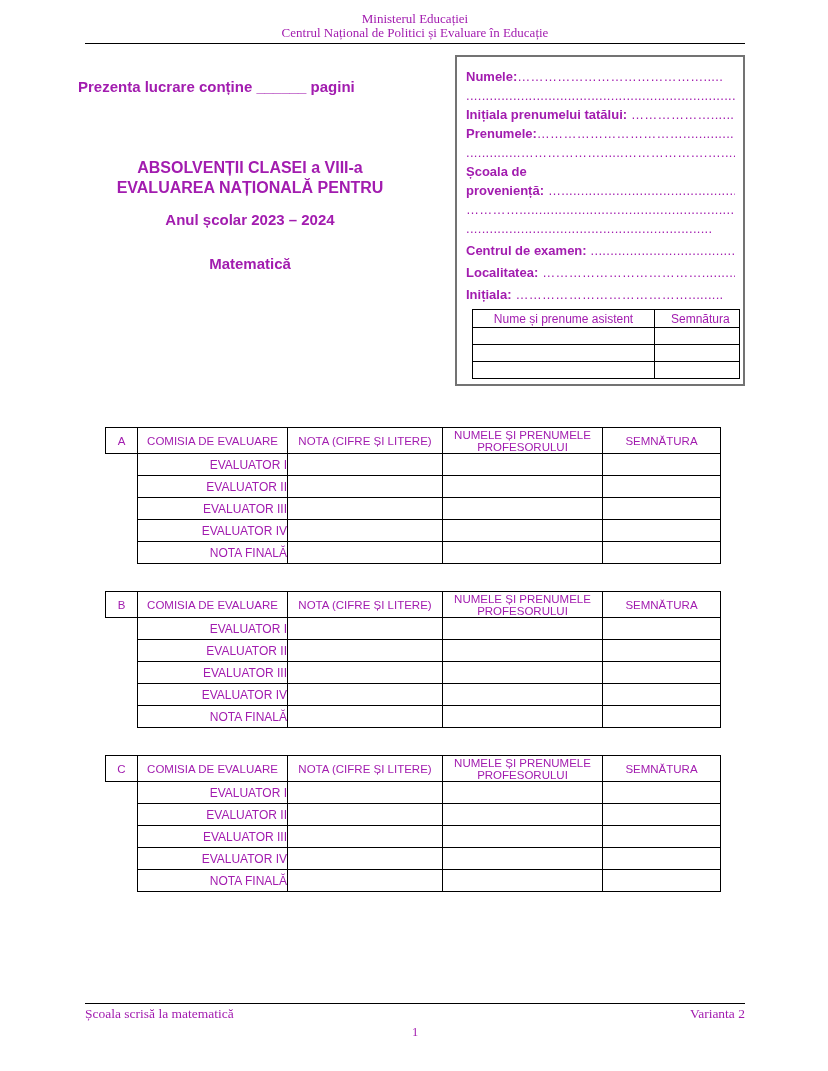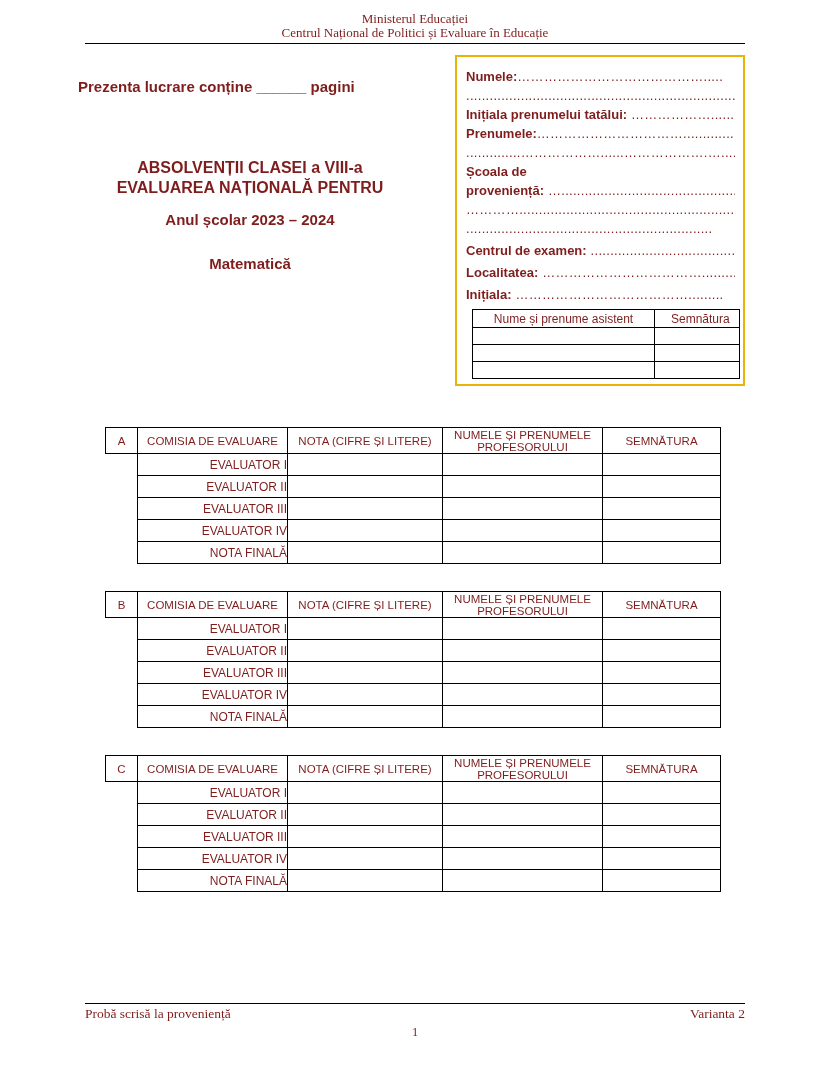--- a/index.html
+++ b/index.html
@@ -1,19 +1,19 @@
 <!DOCTYPE html>
 <html><head>
 <meta charset="utf-8">
 <style>
   * { margin:0; padding:0; box-sizing:border-box; }
   html,body { background:#fff; }
   .page {
     position:relative; width:828px; height:1071px; margin:0 auto;
-    background:#fff; color:#7f1d1d; overflow:hidden;
+    background:#fff; color:#a21caf; overflow:hidden;
     font-family:"Liberation Sans", sans-serif;
   }
 
   
   .doc-header {
     position:absolute; top:12px; left:85px; width:660px;
     text-align:center; font-family:"Liberation Serif", serif;
     font-size:13px; line-height:14px;
   }
   .doc-header .rule { margin-top:3px; border-top:1.5px solid #000; }
@@ -29,21 +29,21 @@
     position:absolute; left:85px; top:158px; width:330px;
     text-align:center; font-weight:bold;
   }
   .title-main { font-size:16px; line-height:20px; }
   .title-year { font-size:15px; margin-top:13px; }
   .title-subject { font-size:15px; margin-top:27px; }
 
   
   .student-box {
     position:absolute; left:455px; top:55px; width:290px; height:331px;
-    border:2px solid #eab308; padding:10px 8px 0 9px;
+    border:2px solid #737373; padding:10px 8px 0 9px;
     font-size:13px; overflow:hidden;
   }
   .sb-line { line-height:19px; white-space:nowrap; overflow:hidden; }
   .sb-line b { font-weight:bold; }
   .sb-fill { font-weight:normal; letter-spacing:0.3px; }
   .sb-gap { margin-top:3px; }
 
   .assist-table {
     border-collapse:collapse; table-layout:fixed;
     width:267px; margin:5px 0 0 6px;
@@ -301,19 +301,19 @@
           <td class="et-label">NOTA FINALĂ</td>
           <td></td>
           <td></td>
           <td></td>
         </tr>
   </tbody>
     </table>
 
   <div class="footer">
     <div class="footer-row">
-      <span>Probă scrisă la proveniență</span>
+      <span>Școala scrisă la matematică</span>
       <span>Varianta 2</span>
     </div>
     <div class="page-num">1</div>
   </div>
 
 </div>
 
 </body></html>

